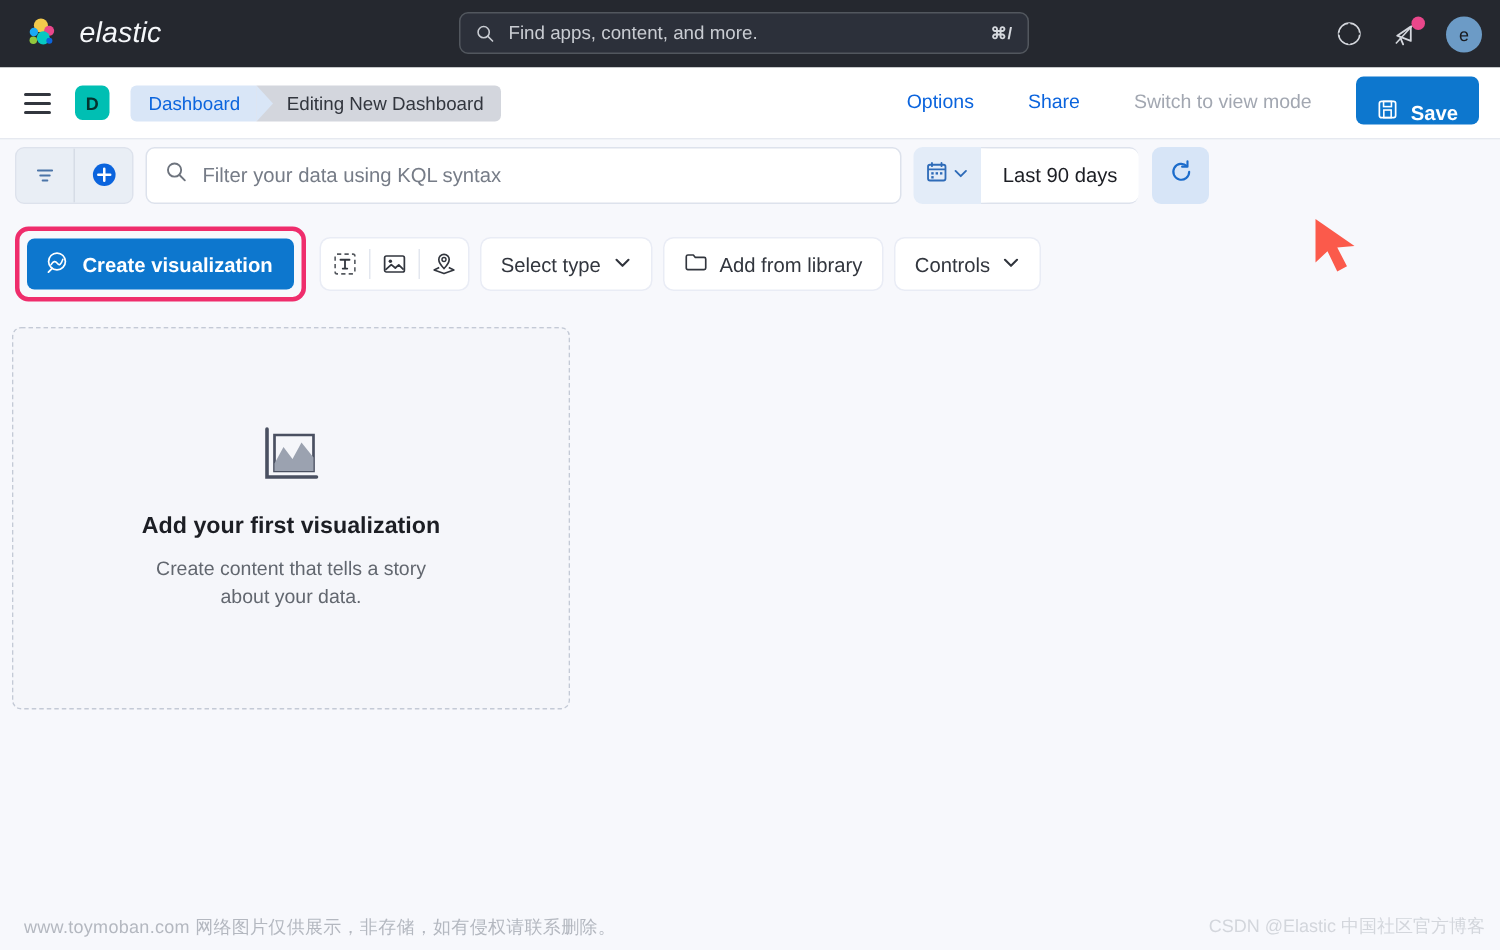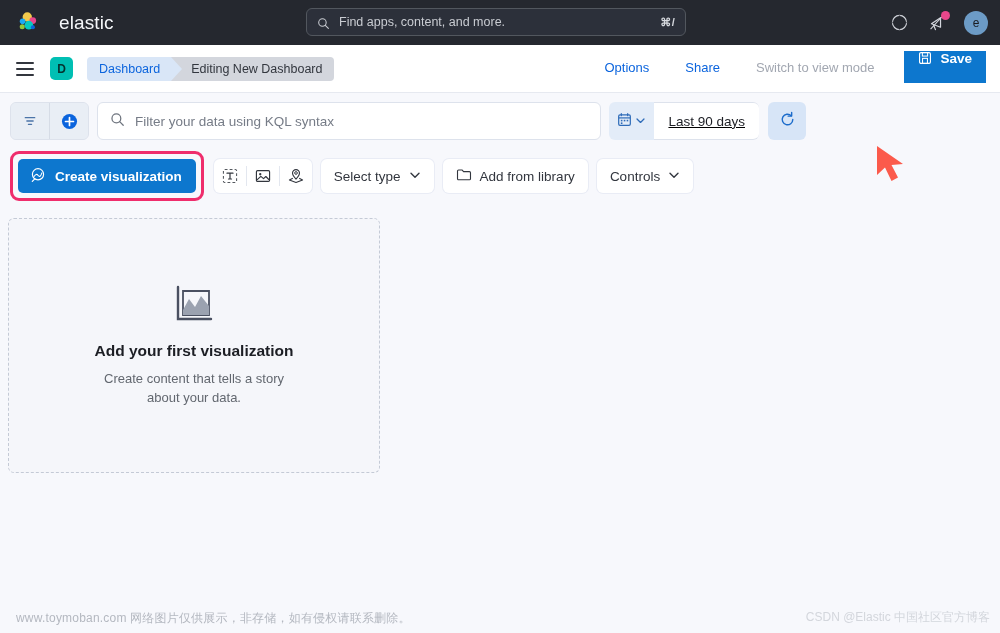--- a/index.html
+++ b/index.html
@@ -18,22 +18,23 @@
   }
 
   
   .chrome-bar {
     position: absolute; left: 0; top: 0;
     width: 1000px; height: 45px;
     background: #25282F;
     display: flex; align-items: center;
   }
   .brand {
-    display: flex; align-items: center; gap: 20px;
+    display: flex; align-items: center; gap: 14px;
     margin-left: 14px;
+    font-style: italic;
   }
   .elastic-logo { width: 25px; height: 25px; display: block; }
   .brand-name {
     color: #F5F7FA; font-size: 19px; letter-spacing: .1px;
   }
   .global-search {
     position: absolute; left: 306px; top: 8px;
     width: 380px; height: 28px;
     background: #2C303A;
     border: 1px solid #52575E;
@@ -118,30 +119,30 @@
     position: absolute; right: 14px; top: 0; height: 44px;
     display: flex; align-items: center; gap: 8px;
   }
   .hdr-link {
     font-size: 13px; color: #0B64DD; padding: 0 14px; white-space: nowrap;
   }
   .hdr-link.disabled { color: #A2A7B1; }
   .save-btn {
     margin-left: 8px;
     height: 32px; background: #0D77CE; color: #FFFFFF;
-    border-radius: 0; padding: 0 14px;
-    display: flex; align-items: flex-start; gap: 8px;
+    border-radius: 5px; padding: 0 14px;
+    display: flex; align-items: flex-end; gap: 8px;
     font-size: 13.5px; font-weight: bold;
   }
 
   
   .query-bar {
     position: absolute; left: 0; top: 93px;
     width: 816px; height: 47px;
-    display: flex; align-items: flex-end;
+    display: flex; align-items: center;
     padding: 0 10px;
   }
   .filter-group {
     display: flex; align-items: stretch;
     height: 38px; border-radius: 6px; overflow: hidden;
     border: 1px solid #DDE2EC;
     background: #E9EEF5;
   }
   .filter-btn {
     width: 38px; display: flex; align-items: center; justify-content: center;
@@ -152,21 +153,20 @@
     flex: 1 1 auto; height: 38px; margin-left: 8px;
     background: #FFFFFF; border: 1px solid #DDE2EC; border-radius: 6px;
     display: flex; align-items: center; padding: 0 12px;
   }
   .kql-input .kql-ph {
     margin-left: 10px; color: #767C87; font-size: 13.5px;
   }
   .date-group {
     display: flex; align-items: stretch; margin-left: 8px;
     height: 38px;
-    text-decoration: underline;
   }
   .date-quick {
     width: 45px; background: #E3ECF8; border-radius: 6px 0 0 6px;
     display: flex; align-items: center; justify-content: center; gap: 3px;
   }
   .date-value {
     background: #FFFFFF; border-top: 1px solid #DDE2EC; border-bottom: 1px solid #DDE2EC;
     display: flex; align-items: center; padding: 0 14px;
     font-size: 13.5px; color: #1C1E24;
     border-radius: 0 6px 6px 0;

